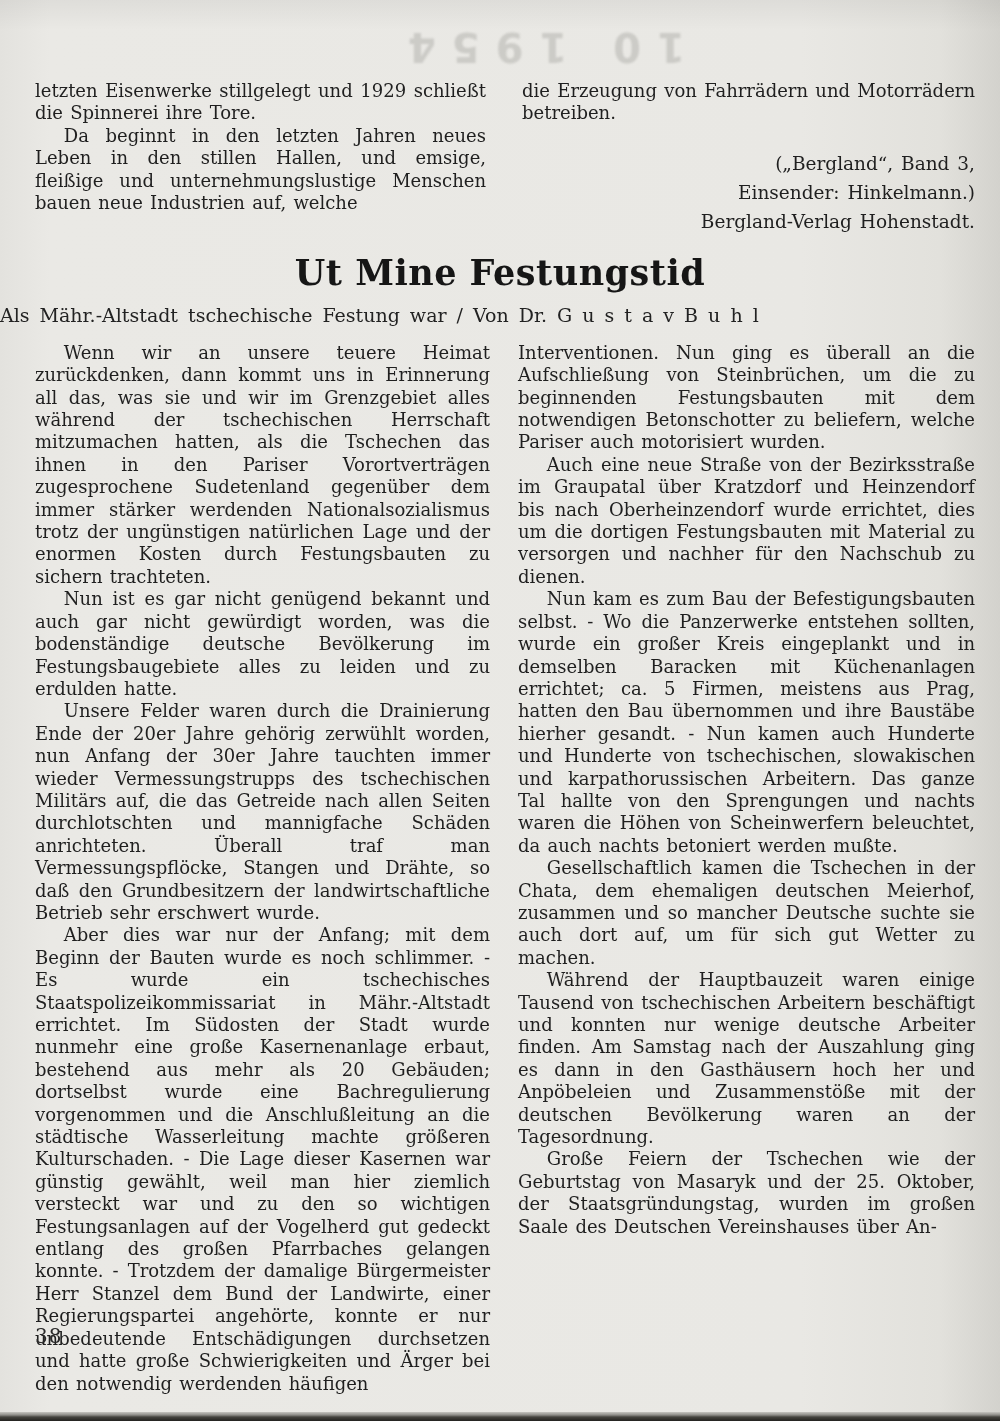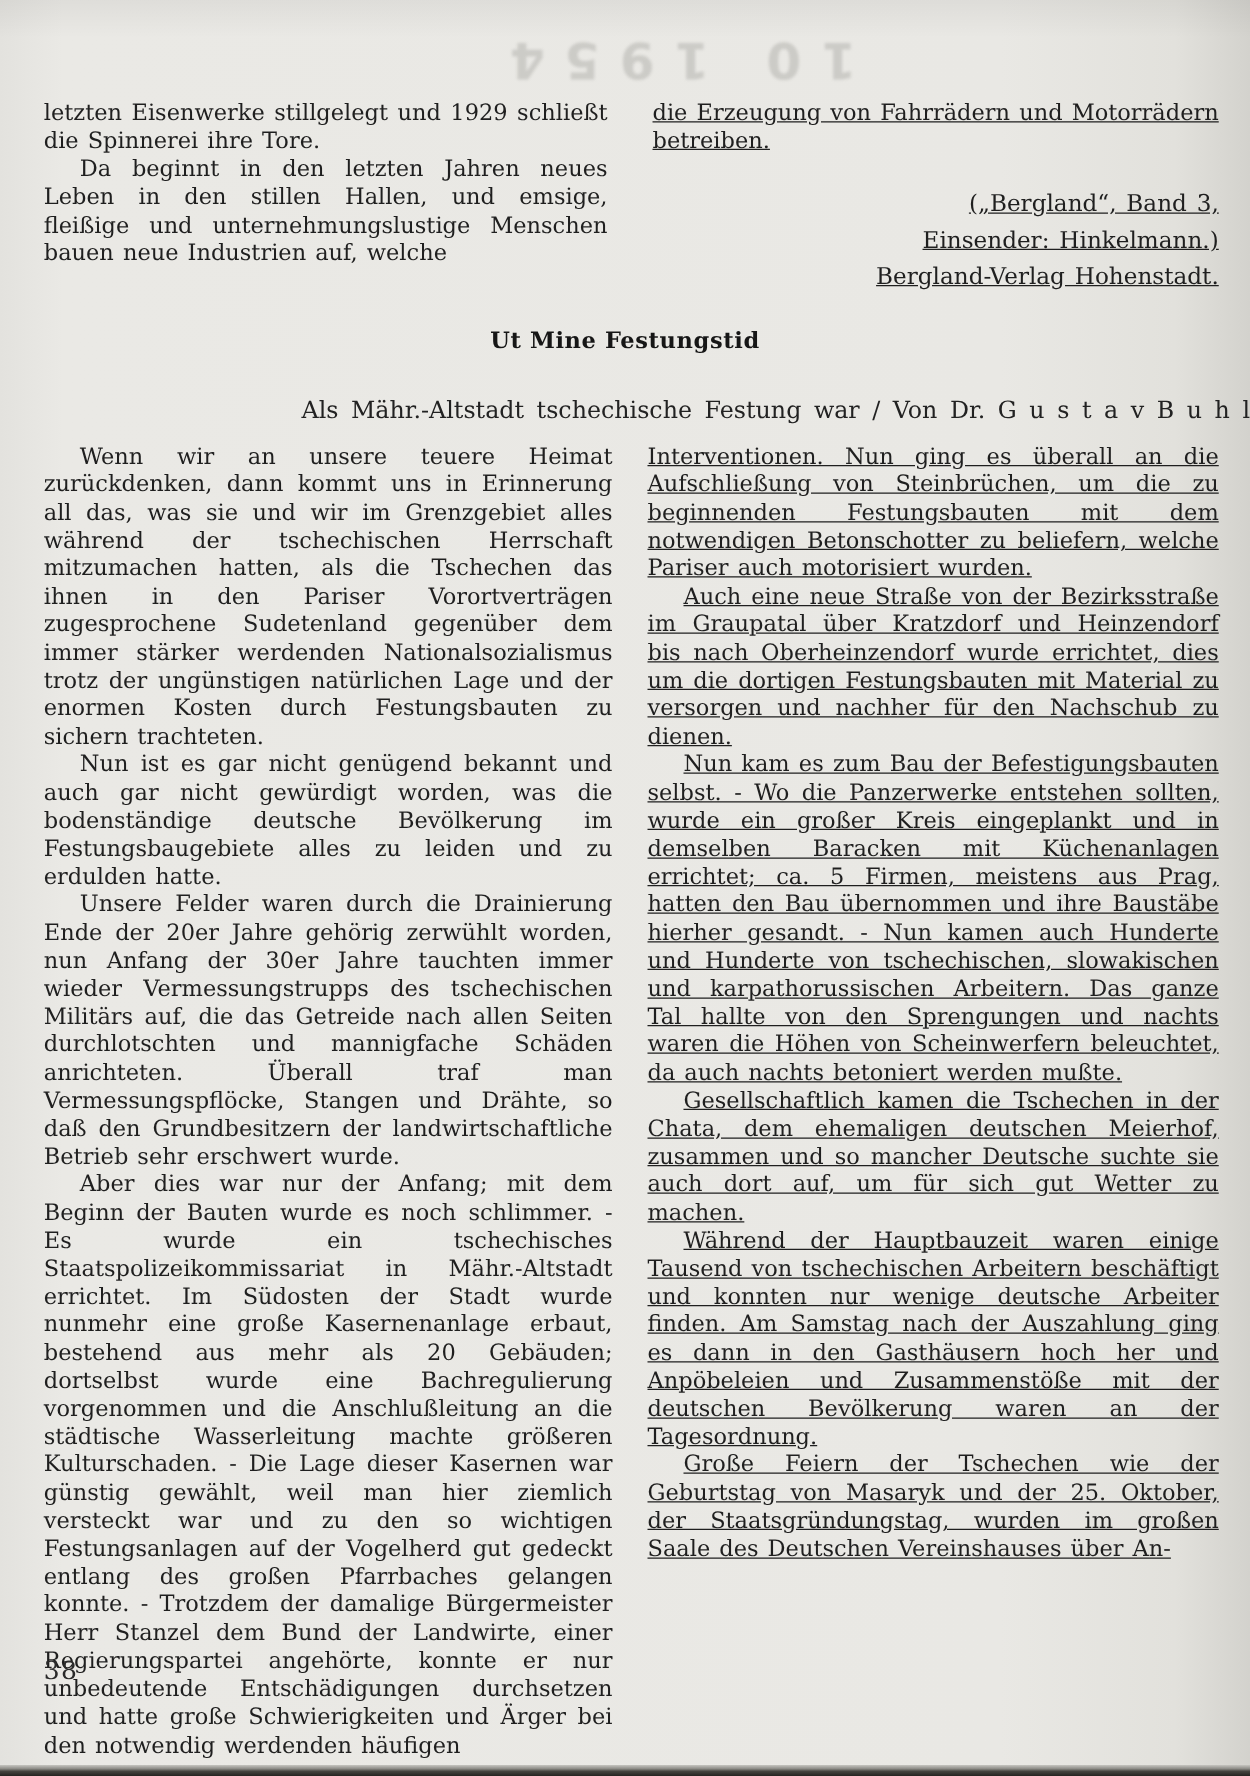--- a/index.html
+++ b/index.html
@@ -35,21 +35,21 @@
     color: rgba(70, 70, 68, 0.18);
     filter: blur(1.2px);
     white-space: nowrap;
   }
   .top-columns {
     display: flex;
     gap: 36px;
     padding: 80px 25px 0 35px;
   }
   .col-l { width: 455px; }
-  .col-r { width: 457px; text-decoration: underline; }
+  .col-r { width: 457px; }
   p {
     margin: 0;
     font-size: 18px;
     line-height: 22.4px;
     text-align: justify;
     hyphens: none;
     word-spacing: 1.5px;
   }
   p.indent { text-indent: 1.6em; }
   .colophon {
@@ -58,29 +58,29 @@
   }
   .colophon p {
     text-align: right;
     font-size: 18.5px;
     line-height: 29px;
     word-spacing: 2px;
   }
   h1.article-title {
     margin: 22px 0 0 0;
     text-align: center;
-    font-size: 18px;
+    font-size: 35px;
     line-height: 30px;
     font-weight: 700;
     letter-spacing: 0.5px;
     color: #161616;
   }
   .article-subtitle {
-    margin-top: 29px;
-    text-align: right;
+    margin-top: 16px;
+    text-align: left;
     font-size: 19px;
     line-height: 22px;
     word-spacing: 4px;
     color: #222;
   }
   .body-columns {
     display: flex;
     gap: 28px;
     padding: 16px 10px 0 35px;
   }

